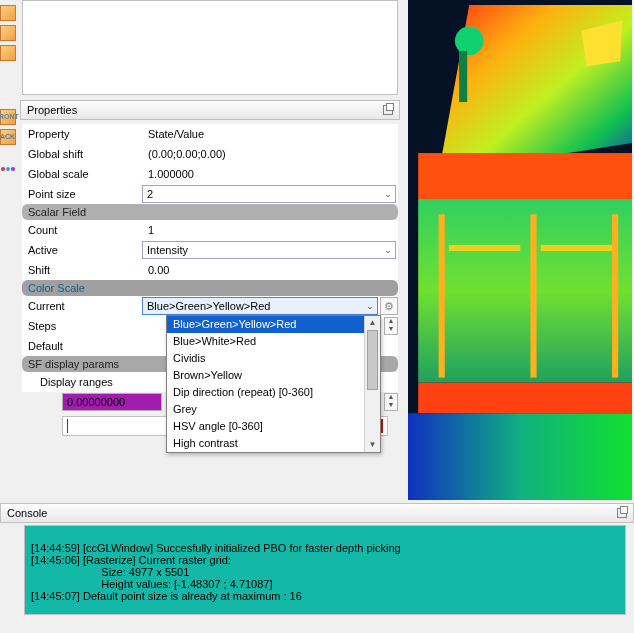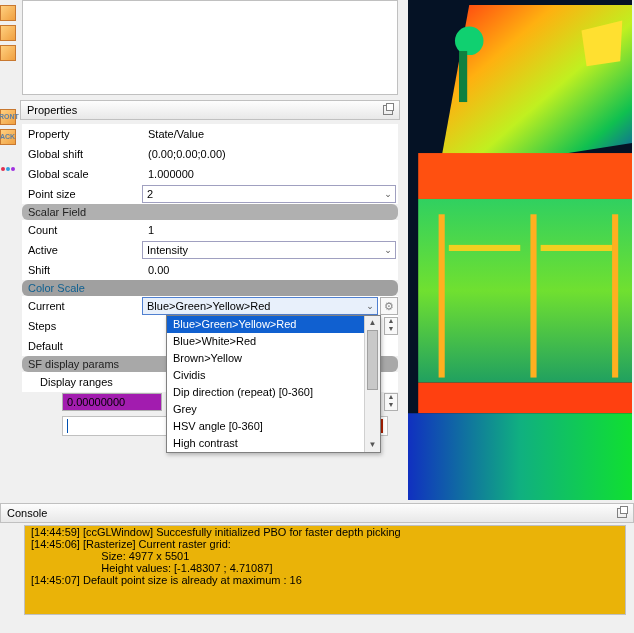--- a/index.html
+++ b/index.html
@@ -29,21 +29,21 @@
   .spinner { width:14px; display:flex; flex-direction:column; border:1px solid #b0b0b0;}
   .spinner div { height:8px; text-align:center; line-height:6px; font-size:7px; color:#555; background:#f8f8f8;}
   .indent-label { width:120px; padding:0 6px 0 18px;}
   .num-field { border:1px solid #b0b0b0; background:#a21caf; padding:1px 4px; width:100px; font-size:11px; height:18px;}
   .sub-ruler { height:20px; border:1px solid #c0c0c0; background:#fff; margin:4px 10px 0 40px; position:relative;}
   .sub-ruler:before{content:""; position:absolute; left:4px; bottom:2px; width:1px; height:14px; background:#0050b0;}
   .sub-ruler:after{content:""; position:absolute; right:4px; bottom:2px; width:6px; height:14px; background:#b02000;}
   .render { flex:1; margin:0 0 0 8px; background:#041028; position:relative; overflow:hidden;}
   .render svg { width:100%; height:100%; display:block;}
   .console { position:absolute; left:0; right:0; bottom:0; height:130px; background:#f0f0f0;}
-  .console-body { background:#eab308; border:1px solid #c0c0c0; margin:2px 8px 2px 24px; height:90px; padding:0 6px; overflow:auto; white-space:pre; font-size:11px;}
+  .console-body { background:#14b8a6; border:1px solid #c0c0c0; margin:2px 8px 2px 24px; height:90px; padding:16px 6px; overflow:auto; white-space:pre; font-size:11px;}
   .top-area{ height:500px; display:flex;}
   .dropdown-pop { position:absolute; left:144px; top:0; width:215px; background:#fff; border:1px solid #808080; box-shadow:1px 2px 4px rgba(0,0,0,.25); z-index:50;}
   .dropdown-pop .opt { padding:1px 6px; height:17px; line-height:15px;}
   .dropdown-pop .opt.sel { background:#1060d0; color:#fff;}
   .dropdown-pop .scroll { position:absolute; right:0; top:0; bottom:0; width:16px; background:#f0f0f0; border-left:1px solid #d0d0d0;}
   .dropdown-pop .scroll .thumb { position:absolute; left:2px; right:2px; top:14px; height:60px; background:#c8c8c8; border:1px solid #a0a0a0;}
   .dropdown-pop .scroll .ar { position:absolute; left:0; right:0; height:14px; text-align:center; font-size:8px; color:#555; line-height:14px;}
   .dropdown-pop .scroll .ar.up{top:0;} .dropdown-pop .scroll .ar.dn{bottom:0;}
   .current-combo-wrap{position:relative;}
 </style>
@@ -124,22 +124,22 @@
           <div class="combo" style="background:#e8f0fb;border-color:#5080d0">
             <span class="combo-text">Blue&gt;Green&gt;Yellow&gt;Red</span>
             <span class="combo-arrow">⌄</span>
           </div>
           <div class="gear-btn">⚙</div>
 
           <div class="dropdown-pop" style="top:19px">
             <div id="dropdown-list">
                 <div class="opt sel">Blue&gt;Green&gt;Yellow&gt;Red</div>
                 <div class="opt">Blue&gt;White&gt;Red</div>
+                <div class="opt">Cividis</div>
                 <div class="opt">Brown&gt;Yellow</div>
-                <div class="opt">Cividis</div>
                 <div class="opt">Dip direction (repeat) [0-360]</div>
                 <div class="opt">Grey</div>
                 <div class="opt">HSV angle [0-360]</div>
                 <div class="opt">High contrast</div>
               </div>
             <div class="scroll">
               <div class="ar up">▲</div>
               <div class="thumb"></div>
               <div class="ar dn">▼</div>
             </div>

